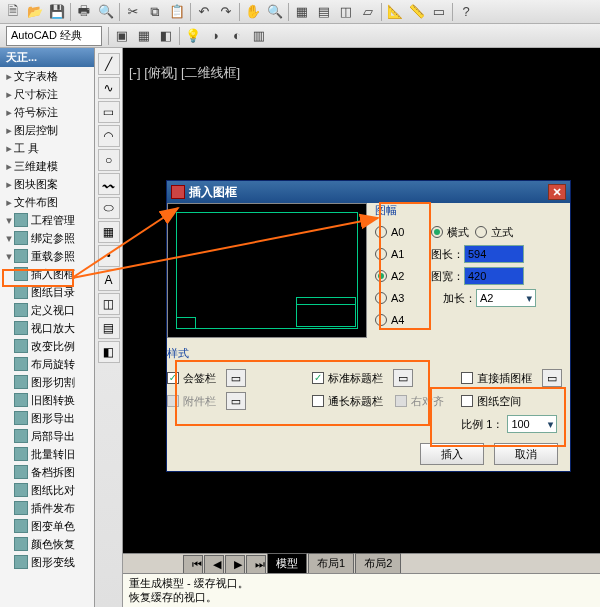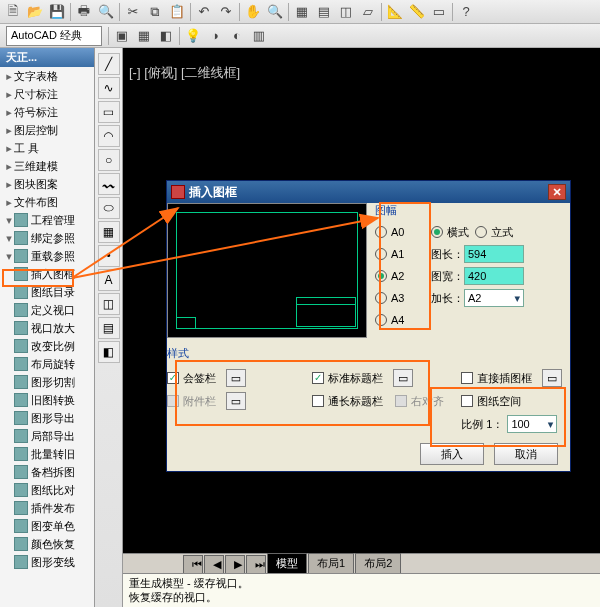--- a/index.html
+++ b/index.html
@@ -40,21 +40,21 @@
 .preview-tb::before{content:"";position:absolute;inset:0;border:1px solid #0c8}
 .preview-tb::after{content:"";position:absolute;left:0;top:7px;right:0;border-top:1px solid #0c8}
 .preview-cut{position:absolute;left:8px;bottom:8px;width:20px;height:12px;border-right:1px solid #0c8;border-top:1px solid #0c8}
 .top-split{display:flex}
 .tf-group{margin-left:8px;flex:1}
 .tf-title{color:#1040a0;margin-bottom:4px}
 .tf-row{display:flex;align-items:center;margin:2px 0;height:20px}
 .radio{width:12px;height:12px;border:1px solid #555;border-radius:50%;margin-right:4px;display:inline-flex;align-items:center;justify-content:center}
 .radio.checked::after{content:"";width:6px;height:6px;background:#2a6;border-radius:50%}
 .tf-label{margin-right:6px;width:26px}
-.tf-input{width:60px;height:18px;border:1px solid #7a9;background:#5eead4;padding:0 3px}
+.tf-input{width:60px;height:18px;border:1px solid #7a9;background:#1d4ed8;padding:0 3px}
 .tf-select{width:60px;height:18px;border:1px solid #7a9;background:#fff;padding:0 3px;display:flex;align-items:center;position:relative}
 .tf-select::after{content:"▾";position:absolute;right:3px;color:#246}
 
 .style-group{margin-top:8px}
 .style-title{color:#1040a0;margin-bottom:4px}
 .style-grid{display:flex}
 .style-col{width:160px}
 .chk{width:12px;height:12px;border:1px solid #555;margin-right:4px;display:inline-flex;align-items:center;justify-content:center;background:#fff}
 .chk.checked::after{content:"✓";font-size:10px;color:#2a6;line-height:1}
 .chk.disabled{background:#ddd;border-color:#aaa}
@@ -335,21 +335,21 @@
               <span class="radio checked"></span>
               <span class="tf-label">A2</span>
               <div style="display:flex;align-items:center;margin-left:8px">
                 <span>图宽：</span>
                 <input class="tf-input" value="420" style="">
               </div>
             </div>
             <div class="tf-row">
               <span class="radio "></span>
               <span class="tf-label">A3</span>
-              <div style="display:flex;align-items:center;margin-left:8px">
+              <div style="display:flex;align-items:center;margin-left:20px">
                 <span>加长：</span>
                 <div class="tf-select">
                   <span>A2</span>
                 </div>
               </div>
             </div>
             <div class="tf-row">
               <span class="radio "></span>
               <span class="tf-label">A4</span>
               <div style="display:flex;align-items:center;margin-left:8px"></div>

